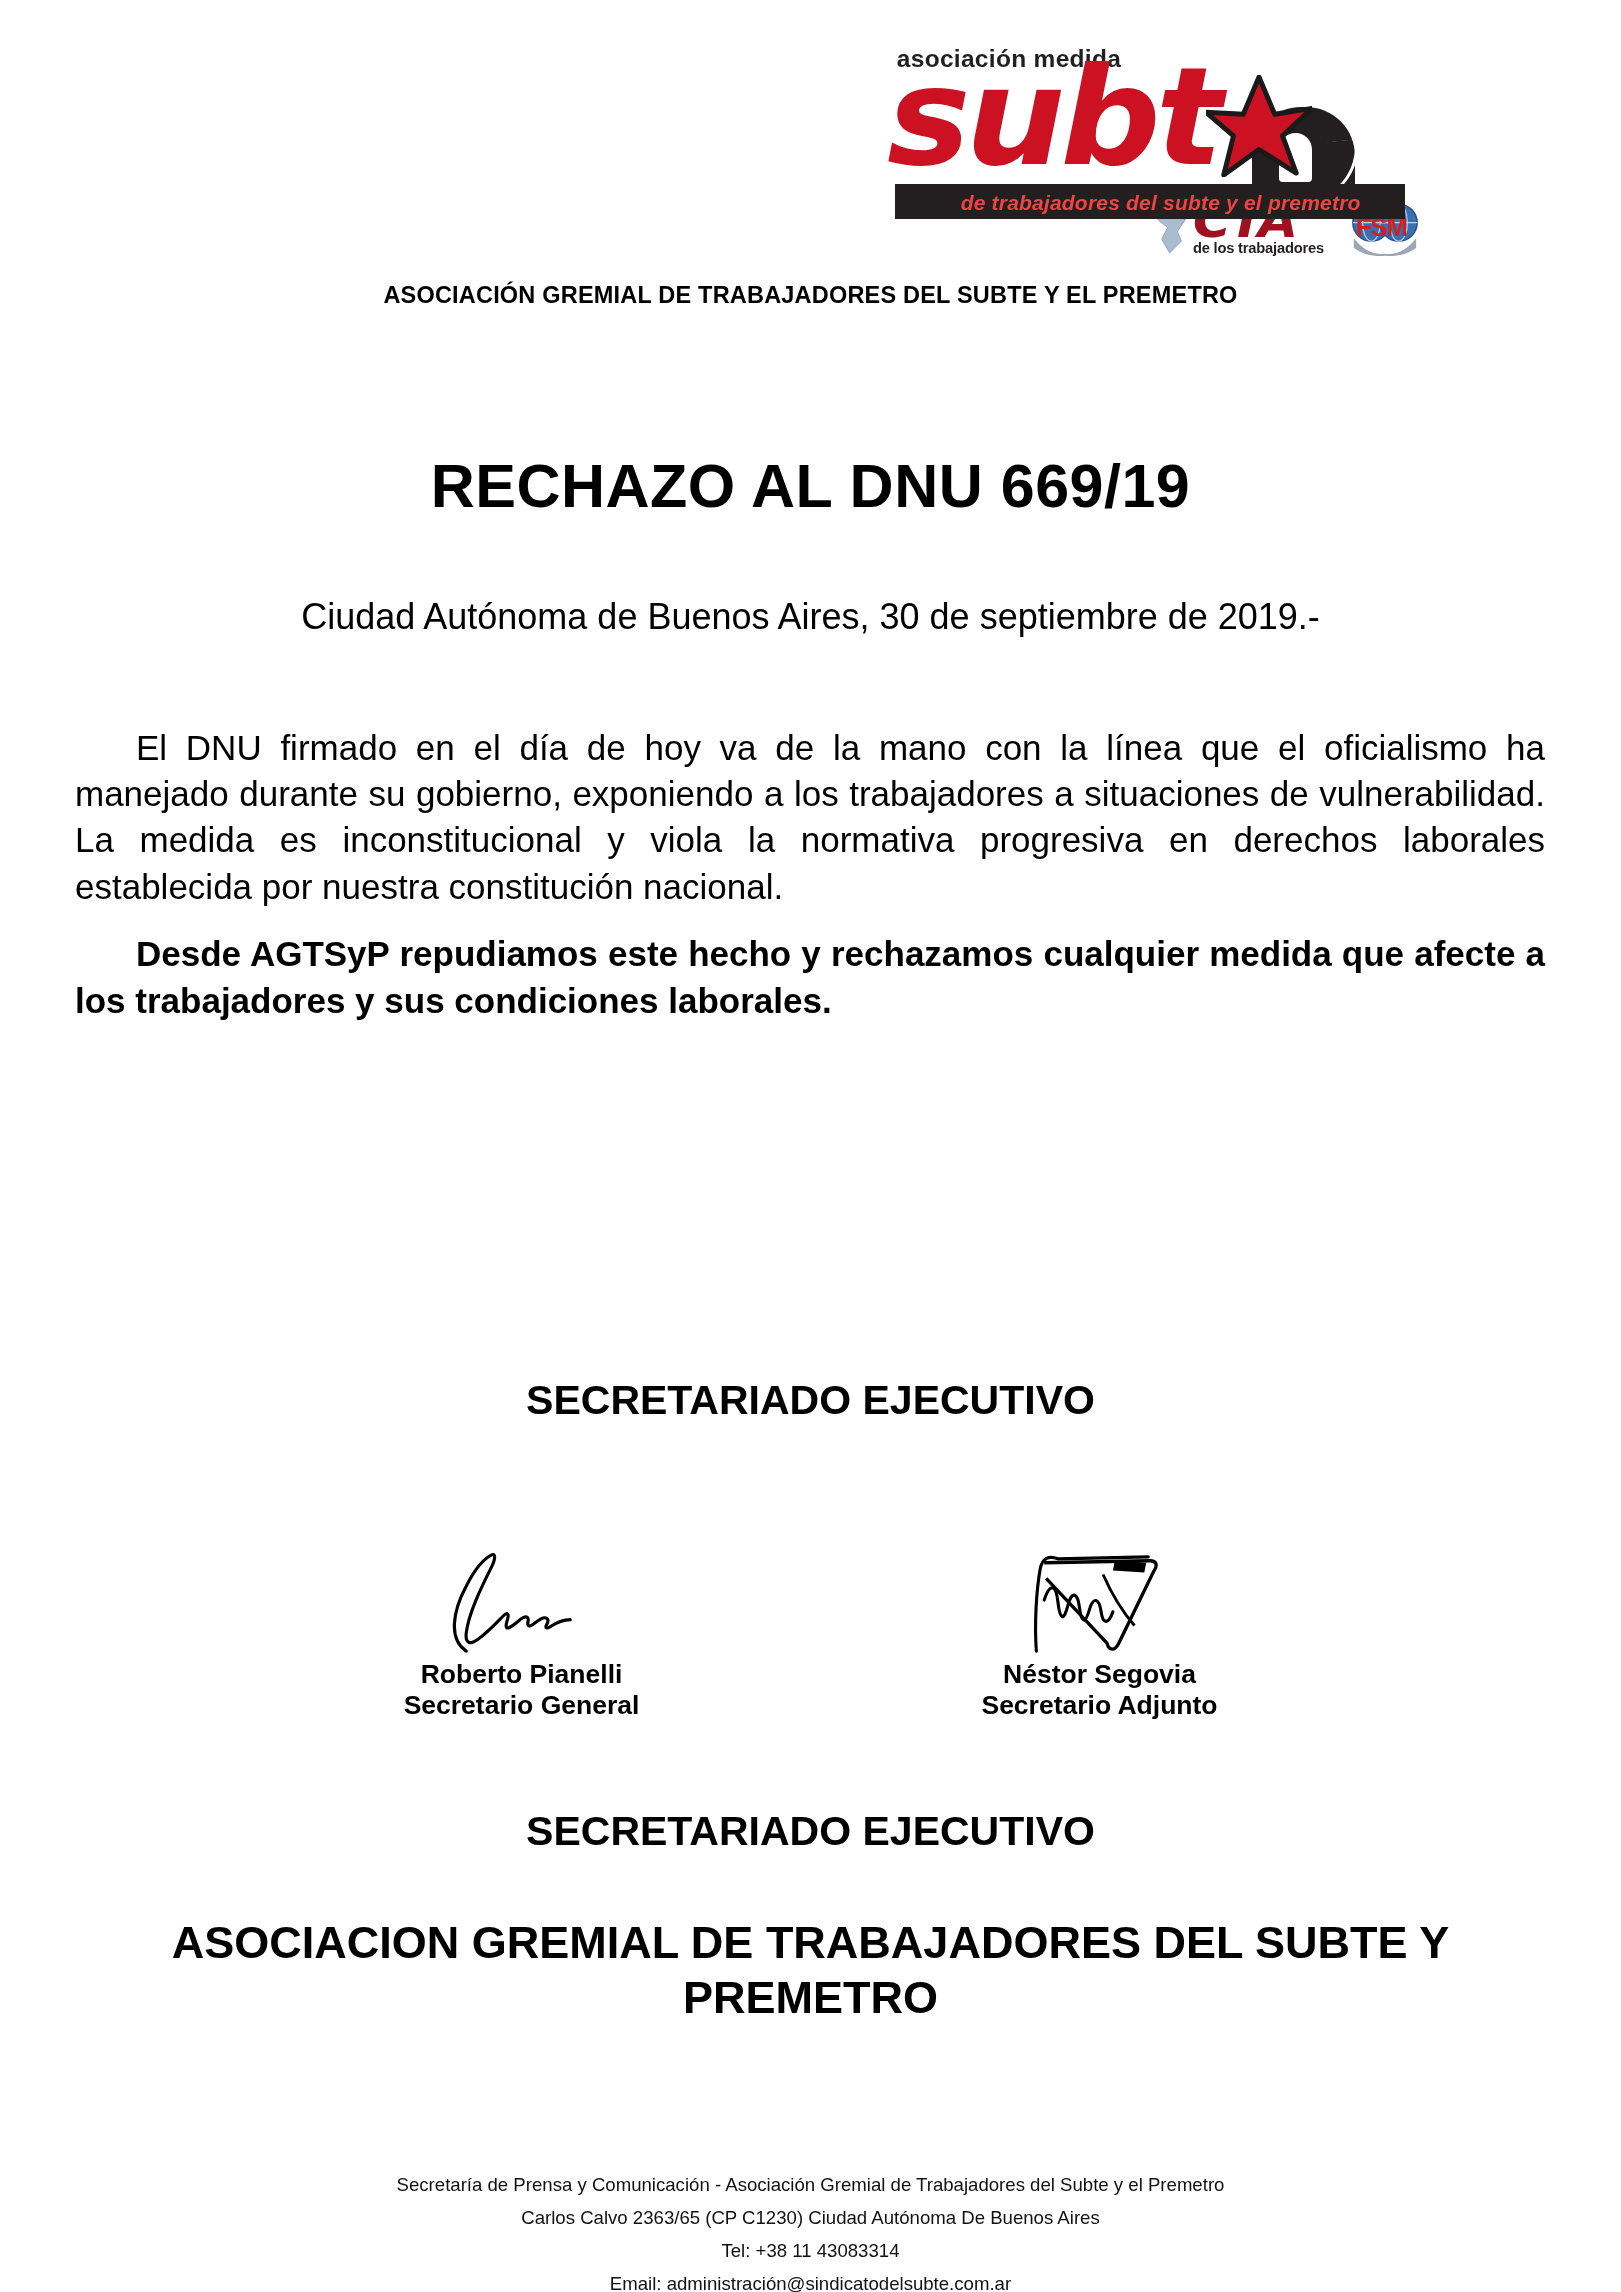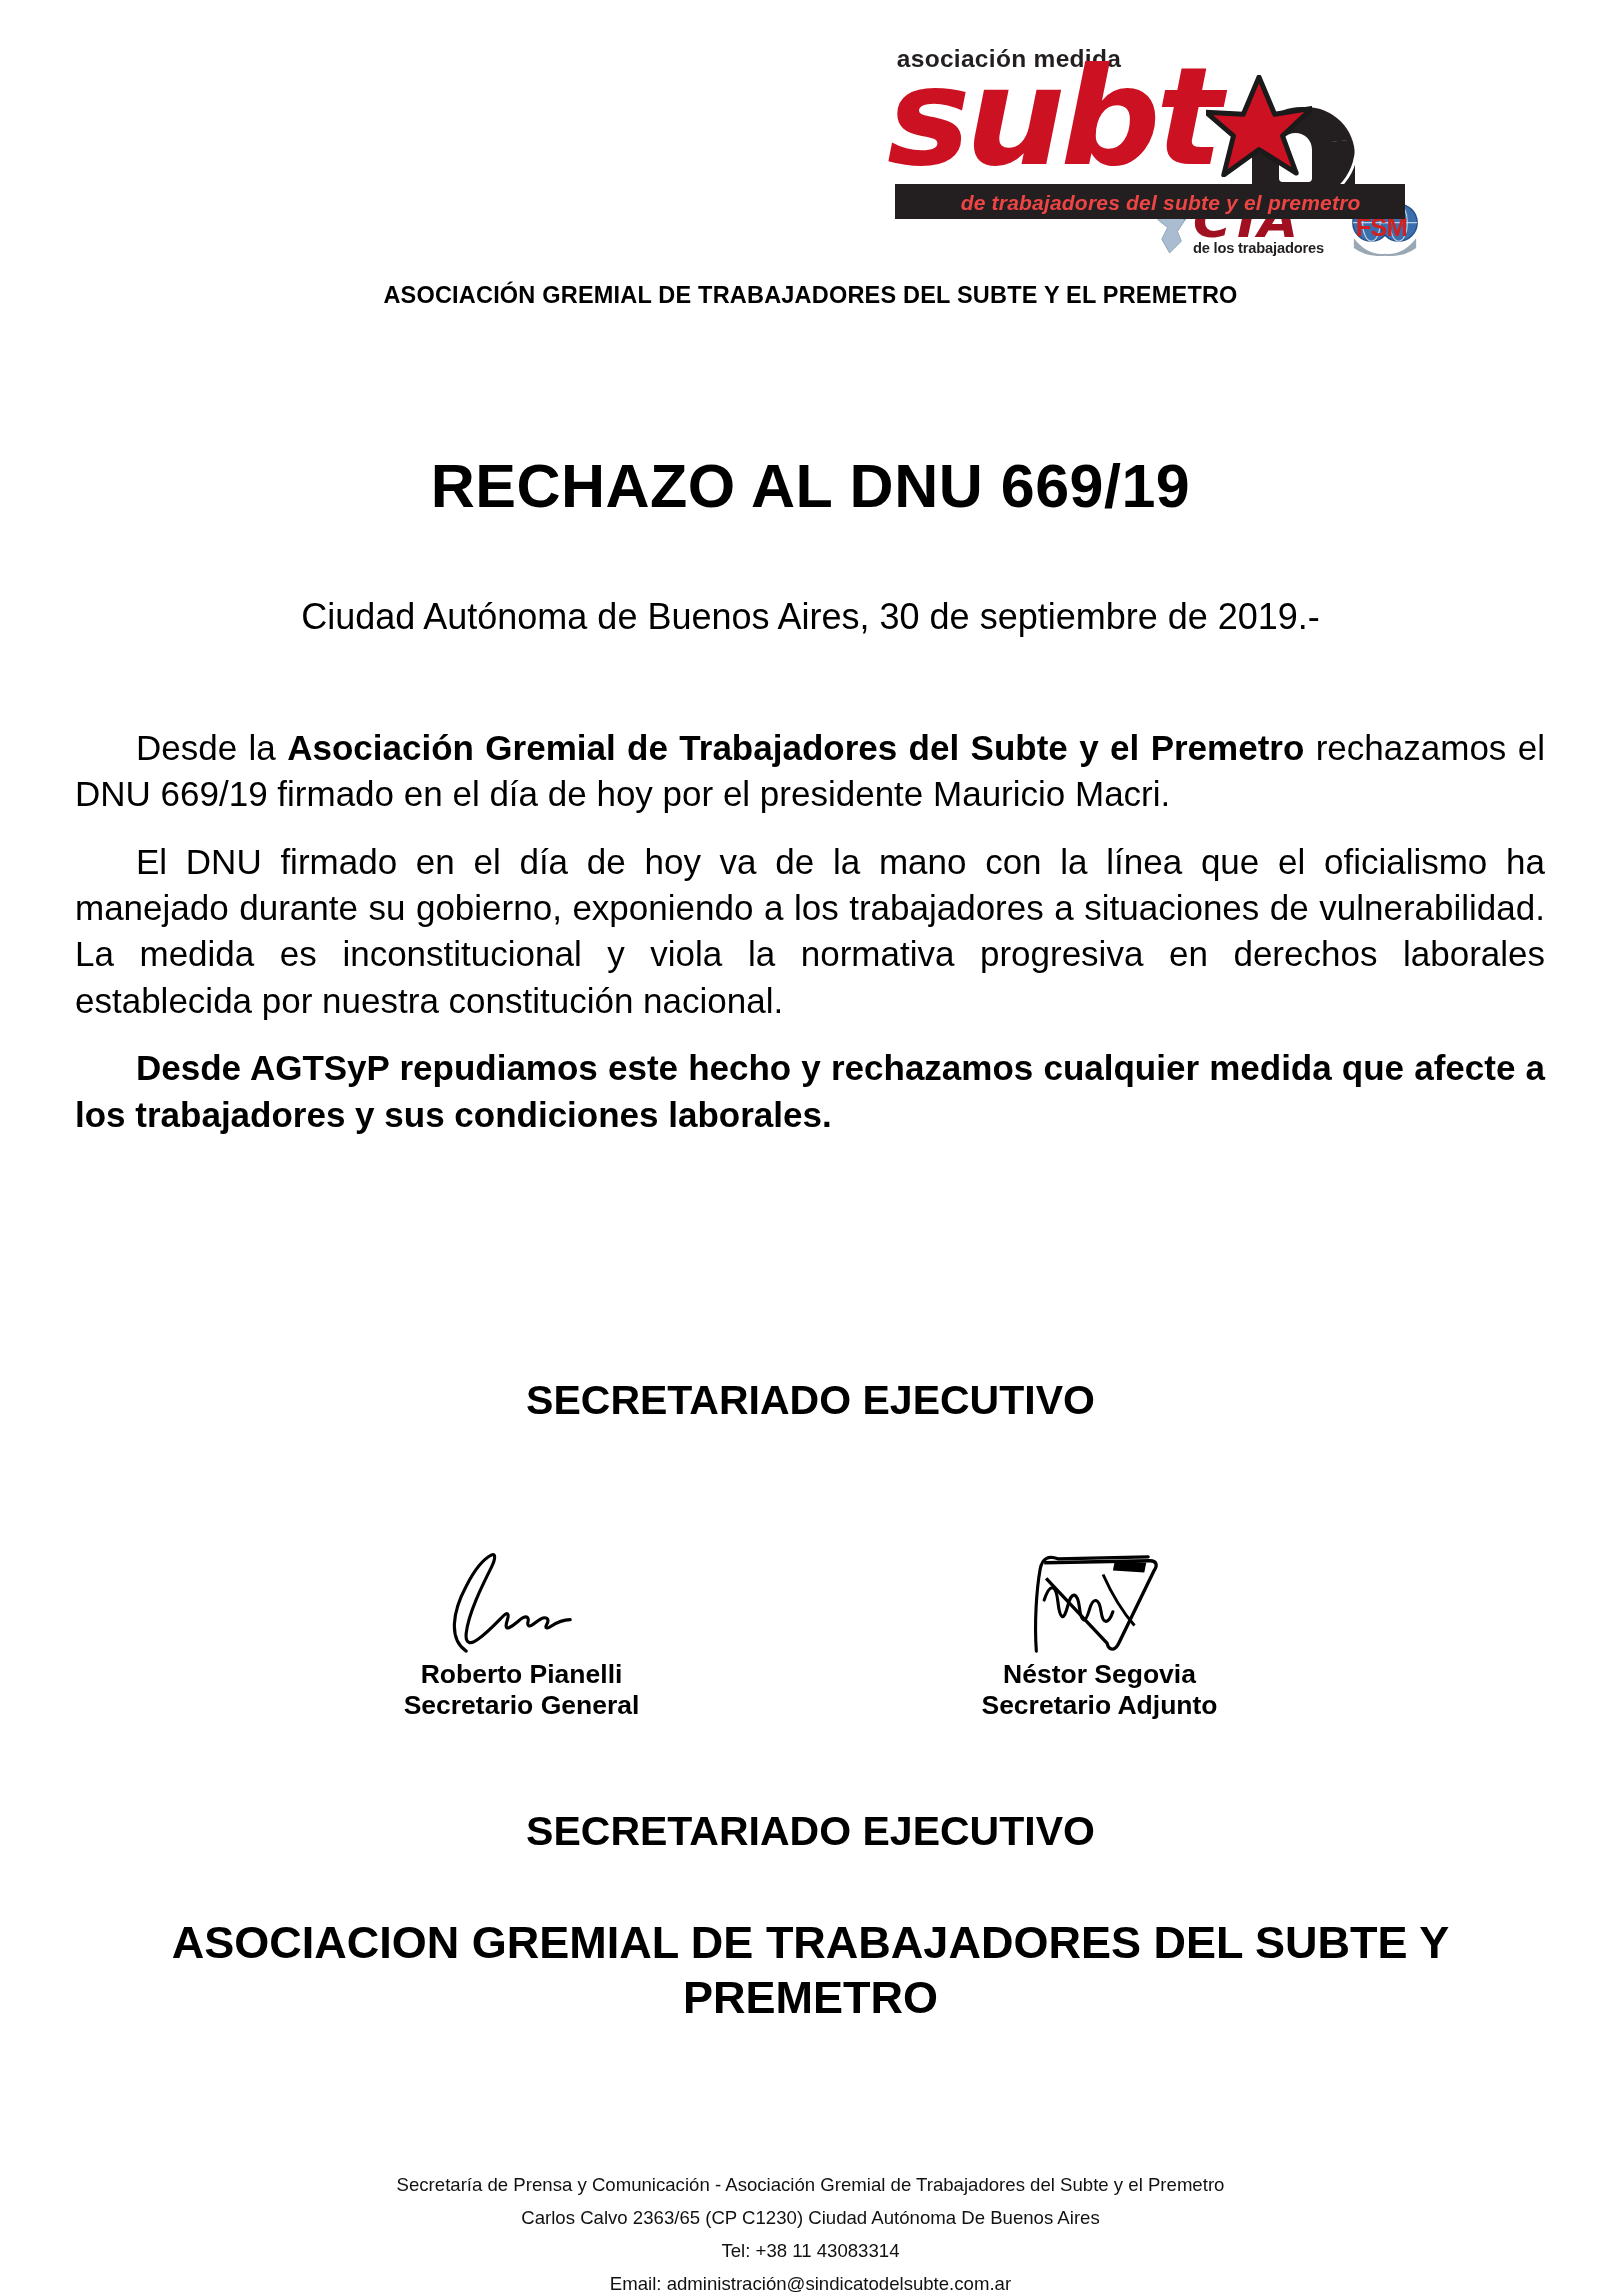--- a/index.html
+++ b/index.html
@@ -359,21 +359,20 @@
     </div>
   </div>
 
   <div class="doc-header">ASOCIACIÓN GREMIAL DE TRABAJADORES DEL SUBTE Y EL PREMETRO</div>
 
   <div class="doc-title">RECHAZO AL DNU 669/19</div>
 
   <div class="doc-date">Ciudad Autónoma de Buenos Aires, 30 de septiembre de 2019.-</div>
 
   <div class="body-wrap">
-    <p class="para"><span>Desde la </span><b>Asociación Gremial de Trabajadores del Subte y el Premetro</b><span> rechazamos el DNU 669/19 firmado en el día de hoy por el presidente Mauricio Macri.</span></p>
     <p class="para"><span>El DNU firmado en el día de hoy va de la mano con la línea que el oficialismo ha manejado durante su gobierno, exponiendo a los trabajadores a situaciones de vulnerabilidad. La medida es inconstitucional y viola la normativa progresiva en derechos laborales establecida por nuestra constitución nacional.</span></p>
     <p class="para bold"><b>Desde AGTSyP repudiamos este hecho y rechazamos cualquier medida que afecte a los trabajadores y sus condiciones laborales.</b></p>
   </div>
 
   <div class="sec-exec-1">SECRETARIADO EJECUTIVO</div>
 
   <div class="signatures">
 
     <div class="sig-col left">
       <svg class="sig-img" viewBox="0 0 200 108">

